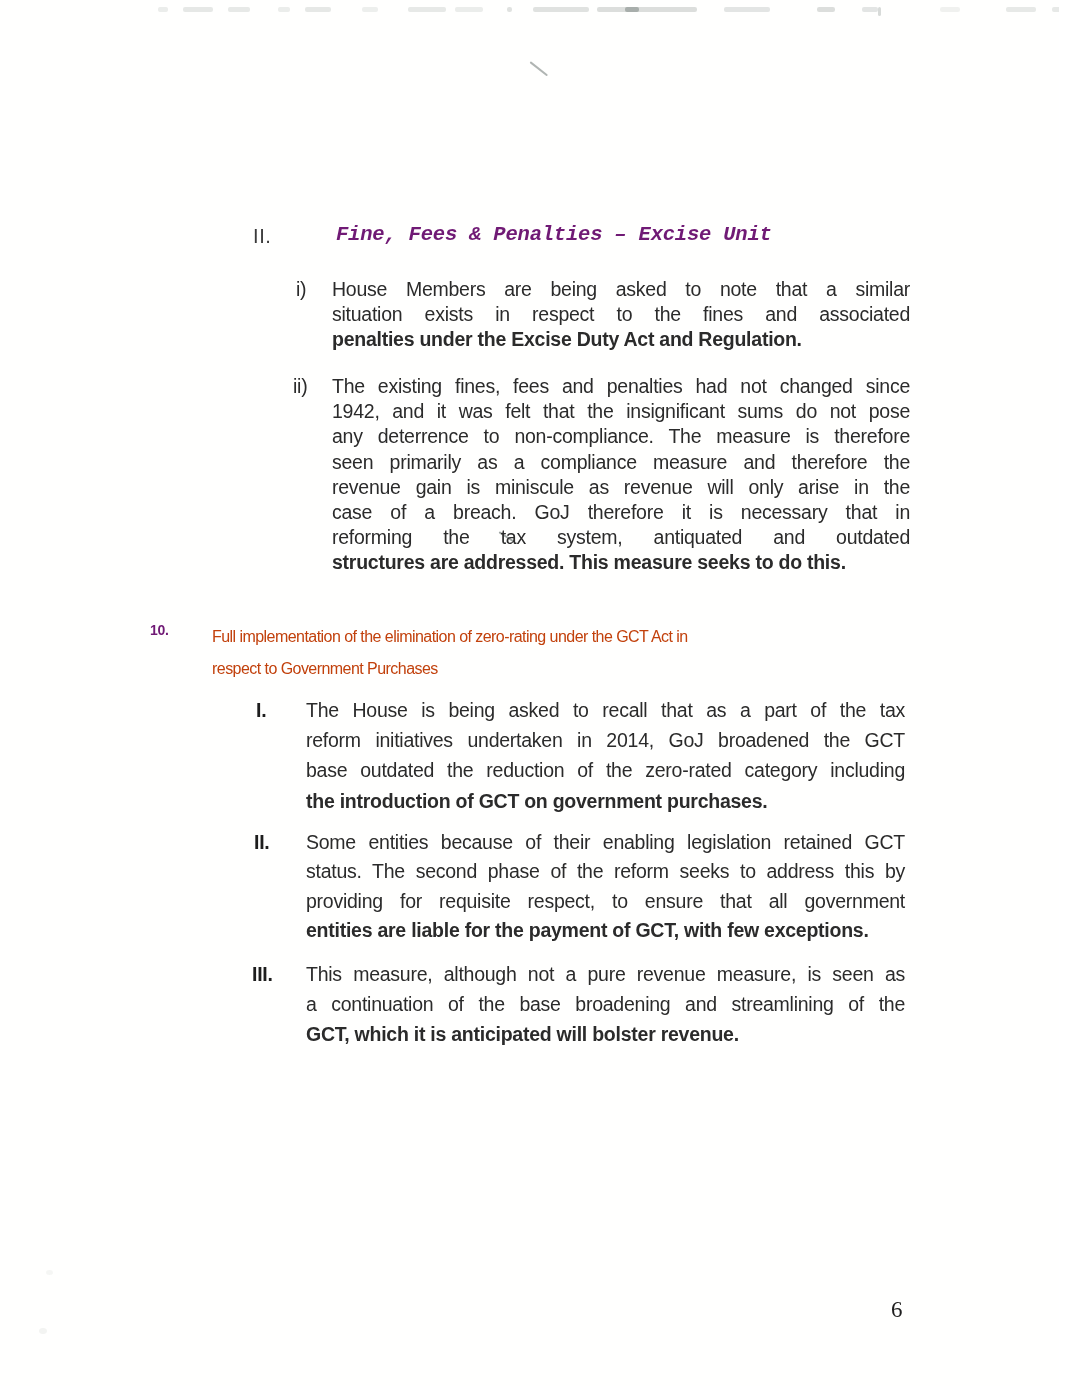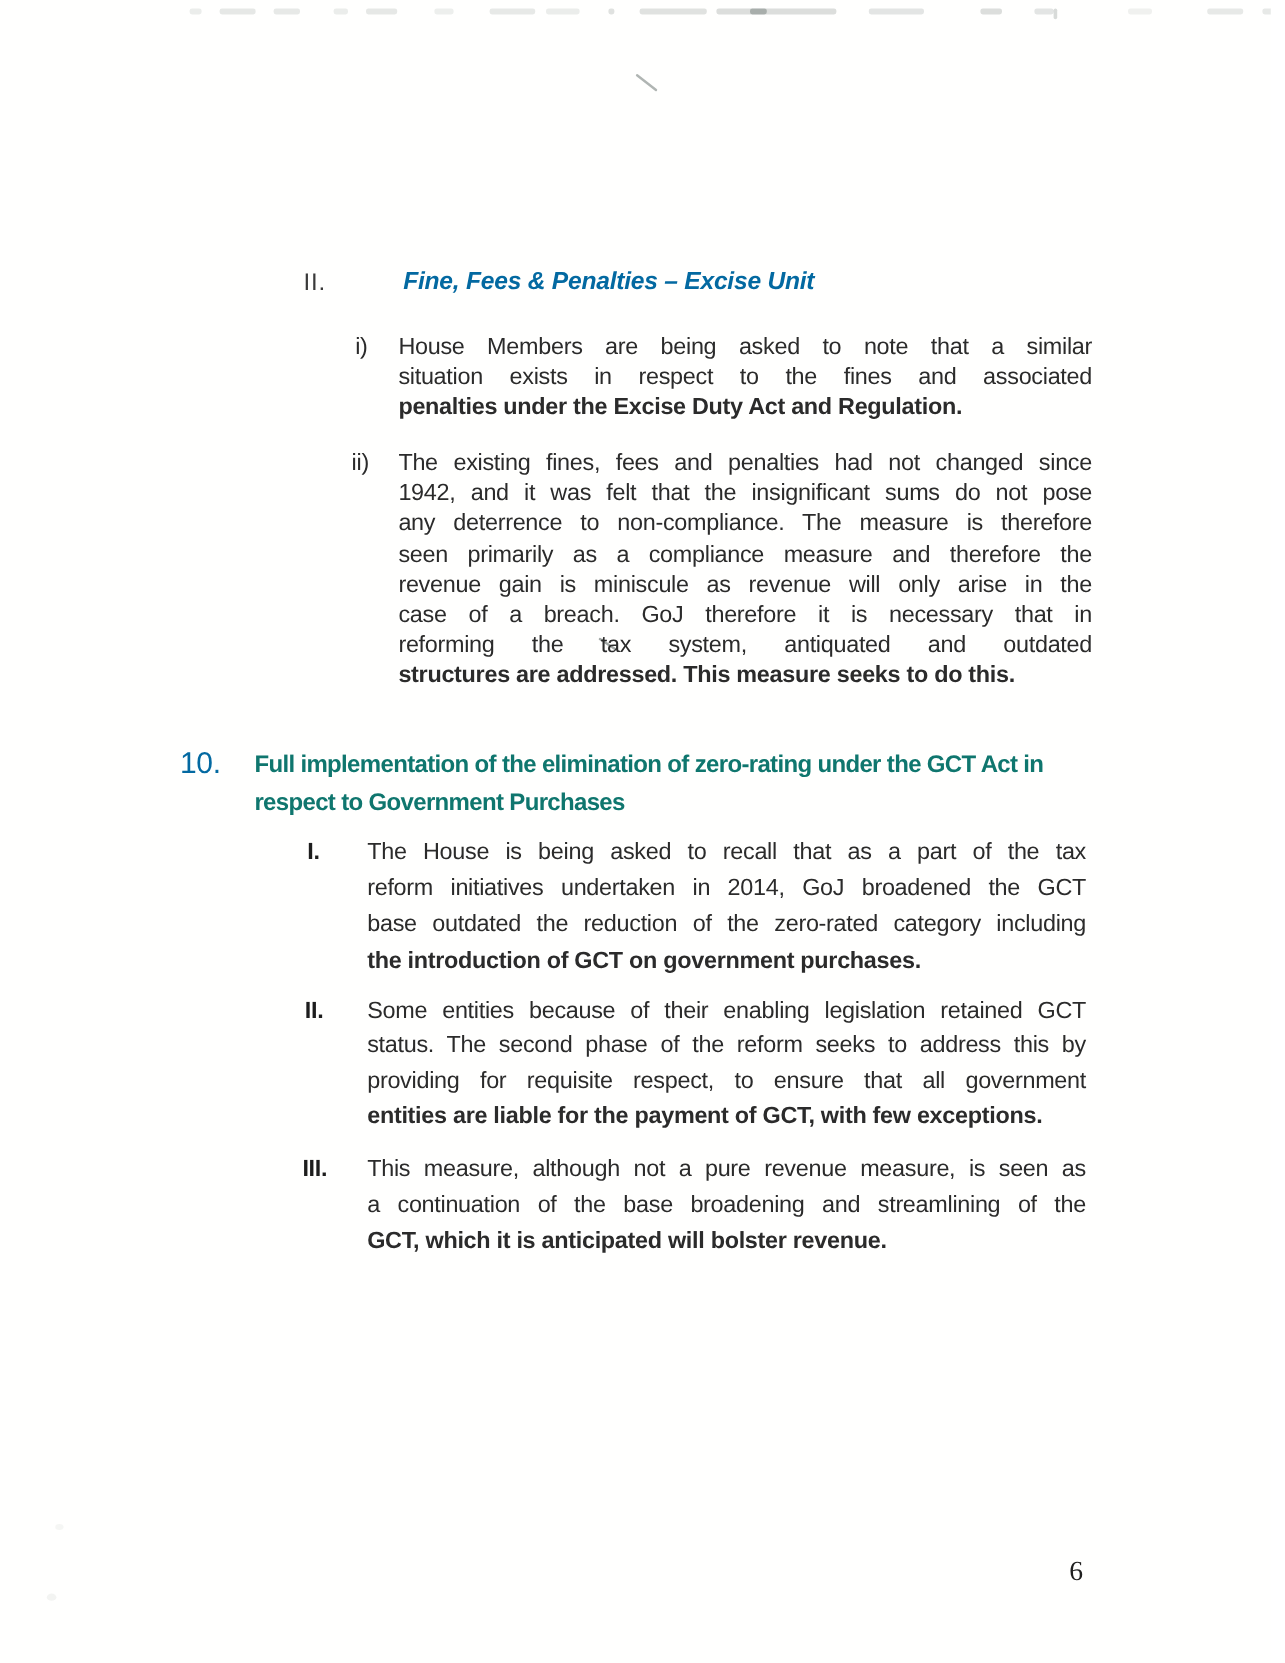--- a/index.html
+++ b/index.html
@@ -40,35 +40,36 @@
   .sec-marker {
     font-size: 20px;
     color: #3a3a3a;
     letter-spacing: 0.6px;
   }
   .excise-title {
     font-style: italic;
     font-weight: 700;
     font-size: 20.5px;
     letter-spacing: -0.2px;
-    color: #0369a1;
+    color: #701a75;
     white-space: nowrap;
+    font-family: Liberation Mono, monospace;
   }
   .num-bold {
-    font-weight: 400;
-    font-size: 25px;
-    color: #0369a1;
+    font-weight: 700;
+    font-size: 14px;
+    color: #701a75;
     letter-spacing: -0.3px;
   }
   .gct-heading {
-    font-weight: 700;
-    font-size: 20px;
+    font-weight: 400;
+    font-size: 16px;
     line-height: 32px;
     letter-spacing: -0.55px;
-    color: #0f766e;
+    color: #c2410c;
   }
   .gct-heading .hline { white-space: nowrap; }
 
   .item-marker {
     font-size: 19.5px;
     letter-spacing: -0.25px;
     color: #2b2b2b;
   }
   .item-marker.roman { font-weight: 700; color: #1d1d1d; }
 

